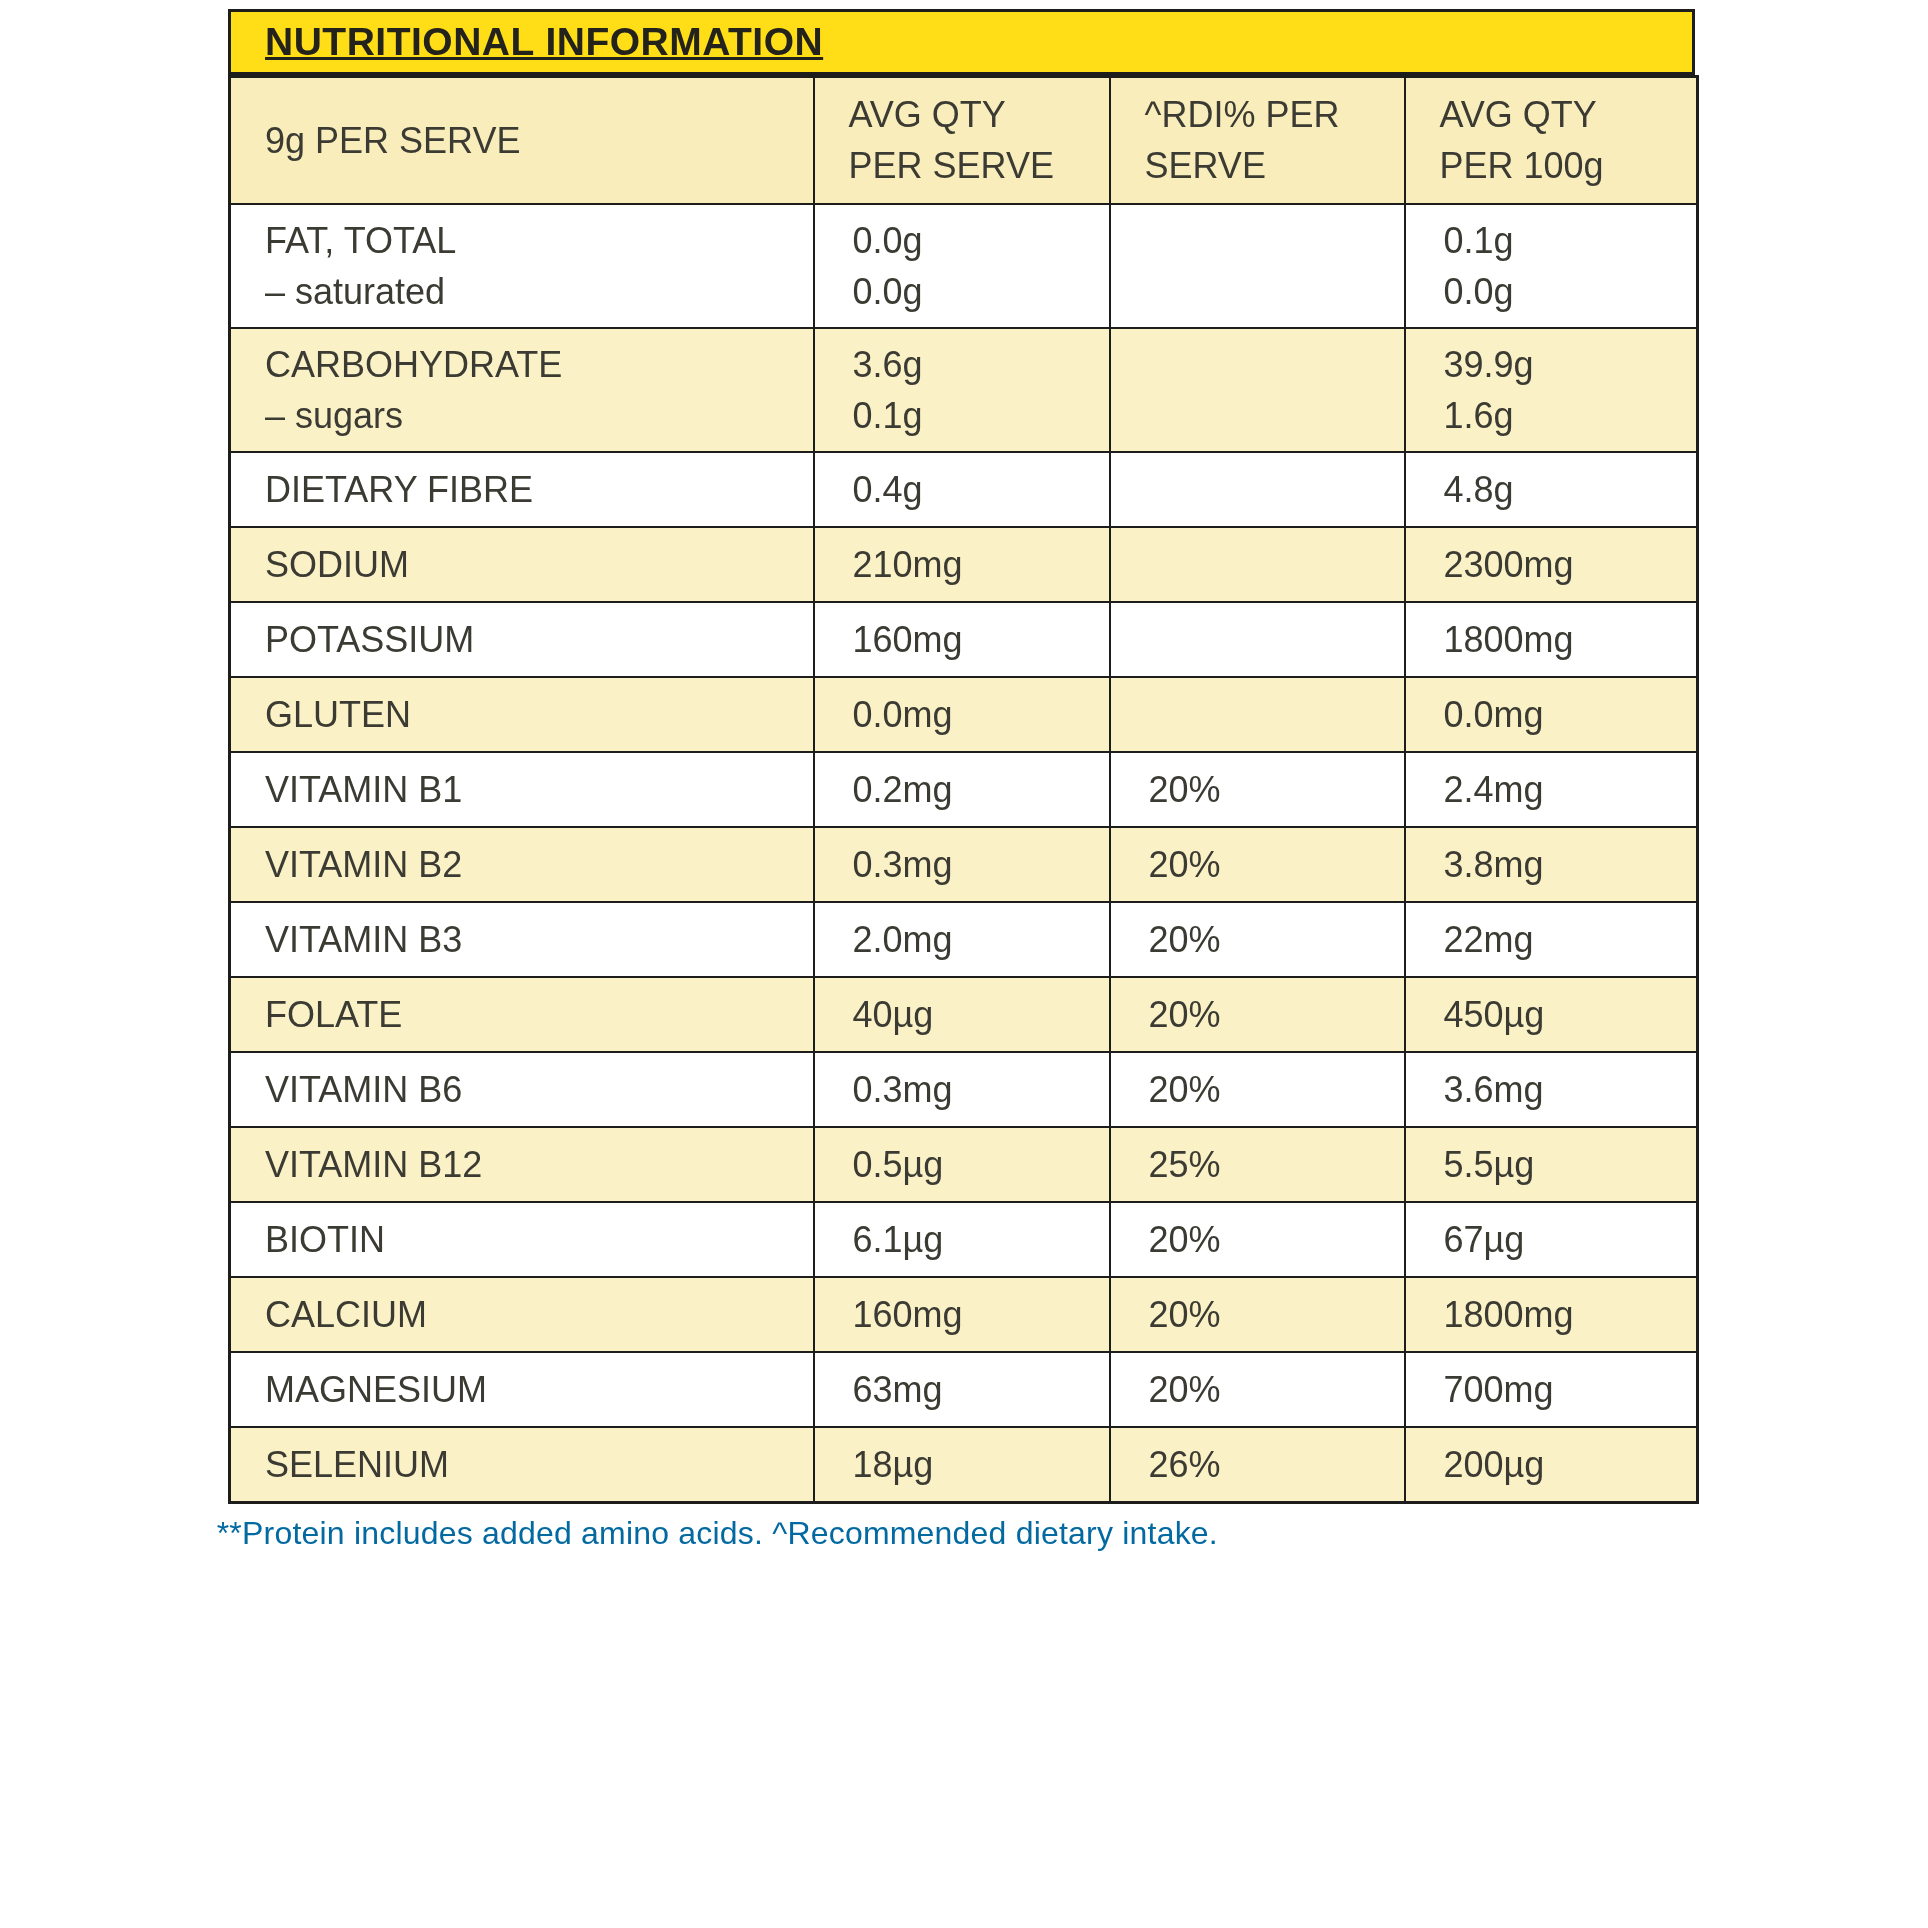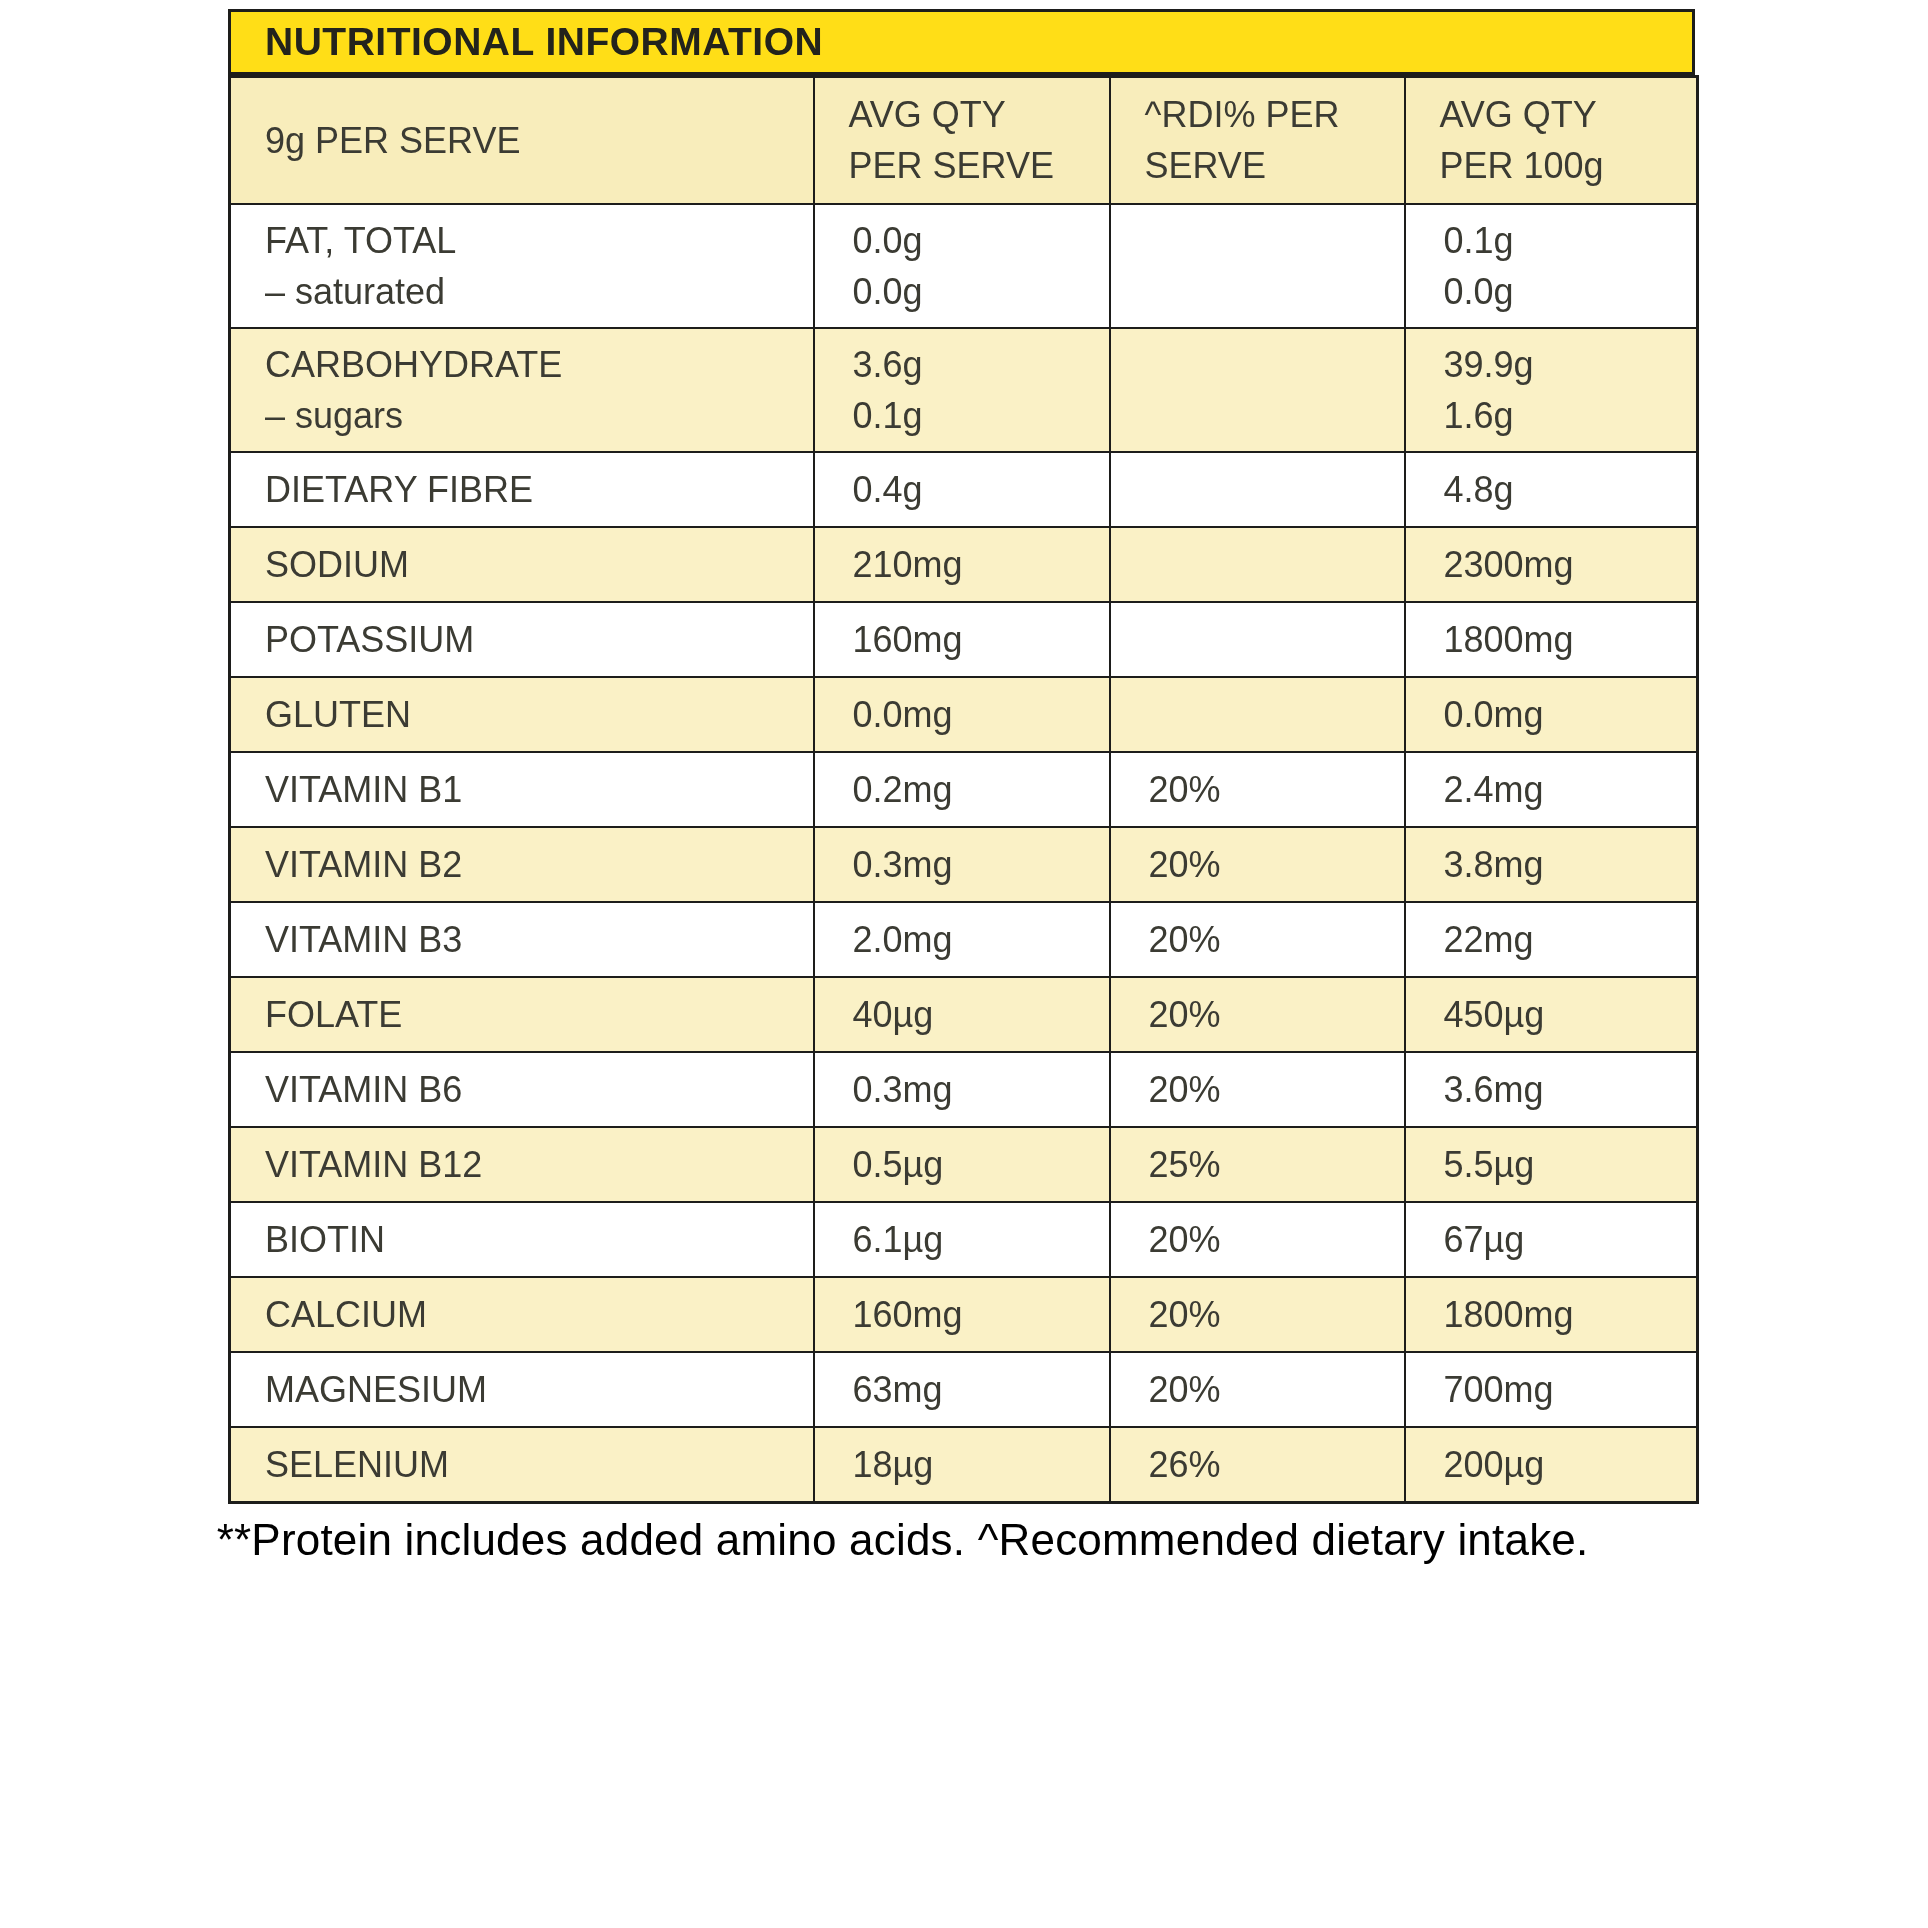--- a/index.html
+++ b/index.html
@@ -14,21 +14,21 @@
   .canvas{
     position:relative;width:1928px;height:1928px;background:#ffffff;
     font-family:"Liberation Sans", sans-serif;color:var(--text);overflow:hidden;
   }
   .panel{position:absolute;left:228px;top:9.4px;width:1467px;}
   .title-bar{
     background:var(--header-yellow);
     border:3.8px solid var(--border);
     height:66px;display:flex;align-items:center;
     padding-left:34px;
-    font-weight:bold;font-size:39px;color:#23231c;letter-spacing:0.5px;
+    font-weight:bold;font-size:39px;color:#23231c;letter-spacing:0.5px;text-decoration:underline;
   }
   table.nutrition{
     width:100%;border-collapse:collapse;table-layout:fixed;
     border:3.8px solid var(--border);
     margin-top:-0.9px;
   }
   th,td{
     border:2.8px solid var(--border);
     white-space:pre-line;
     font-size:36px;font-weight:normal;text-align:left;vertical-align:middle;
@@ -36,21 +36,21 @@
     padding:7.5px 7.5px 7.5px 34px;
   }
   td.val{padding-left:38px;}
   thead th{background:var(--header-pale-yellow);height:128px;}
   tbody tr:nth-child(odd) td{background:#ffffff;}
   tbody tr:nth-child(even) td{background:var(--row-pale-yellow);}
   tr.h1{height:75px;}
   tr.h2{height:124px;}
   .footnote{
     margin-top:11.3px;margin-left:-11.3px;
-    font-size:44px;color:#000000;letter-spacing:0.2px;
+    font-size:32px;color:#0369a1;letter-spacing:0.2px;
   }
 </style>
 </head>
 <body>
 
 <div class="canvas">
   <div class="panel">
 
     <div class="title-bar">
       <span>NUTRITIONAL INFORMATION</span>

